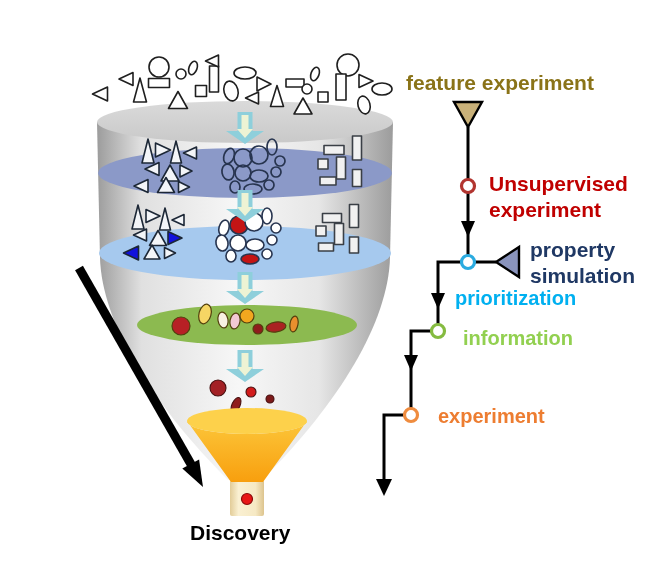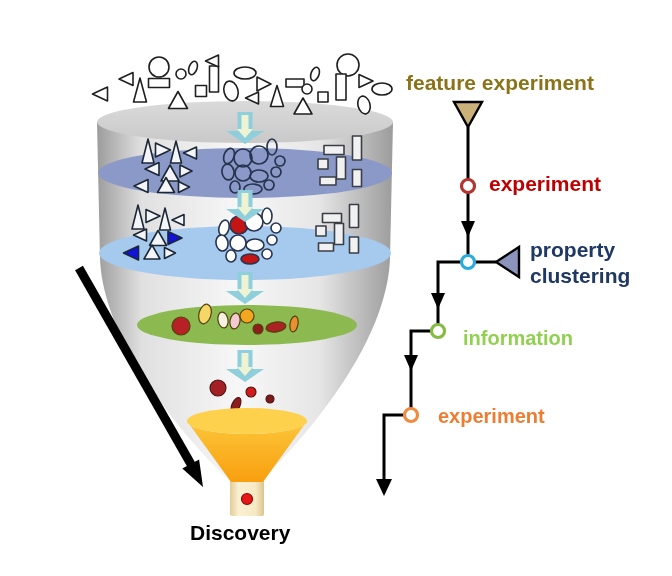--- a/index.html
+++ b/index.html
@@ -217,27 +217,29 @@
     <polygon points="496,262 519,247 519,277" stroke="#000" stroke-width="2.4" fill="#8a94bd"></polygon>
     <circle cx="468" cy="186" r="6.5" fill="#fff" stroke-width="3.2" stroke="#b23530"></circle>
     <circle cx="468" cy="262" r="6.5" fill="#fff" stroke-width="3.2" stroke="#2aabe0"></circle>
     <circle cx="438" cy="331" r="6.5" fill="#fff" stroke-width="3.2" stroke="#85bb40"></circle>
     <circle cx="411" cy="415" r="6.5" fill="#fff" stroke-width="3.2" stroke="#ef8c3f"></circle>
   </svg>
 
   <div class="lbl sz21" style="left: 406px; top: 70px; color: rgb(138, 115, 24);">feature experiment</div>
 
   <div class="lbl sz21 two-line" style="left: 489px; top: 171px; color: rgb(192, 0, 0);">
+    <span>Unsupervised</span>
     <span>experiment</span>
   </div>
 
   <div class="lbl sz21 two-line" style="left: 530px; top: 237px; color: rgb(31, 56, 100);">
     <span>property</span>
-    <span>clustering</span>
+    <span>simulation</span>
   </div>
 
+  <div class="lbl sz20" style="left: 455px; top: 286px; color: rgb(0, 176, 240);">prioritization</div>
 
   <div class="lbl sz20" style="left: 463px; top: 326px; color: rgb(146, 208, 80);">information</div>
 
   <div class="lbl sz20" style="left: 438px; top: 404px; color: rgb(237, 125, 49);">experiment</div>
 
   <div class="lbl sz21" style="left:190px;top:520px;color:#000000;">Discovery</div>
 </div>
 
 </body></html>

